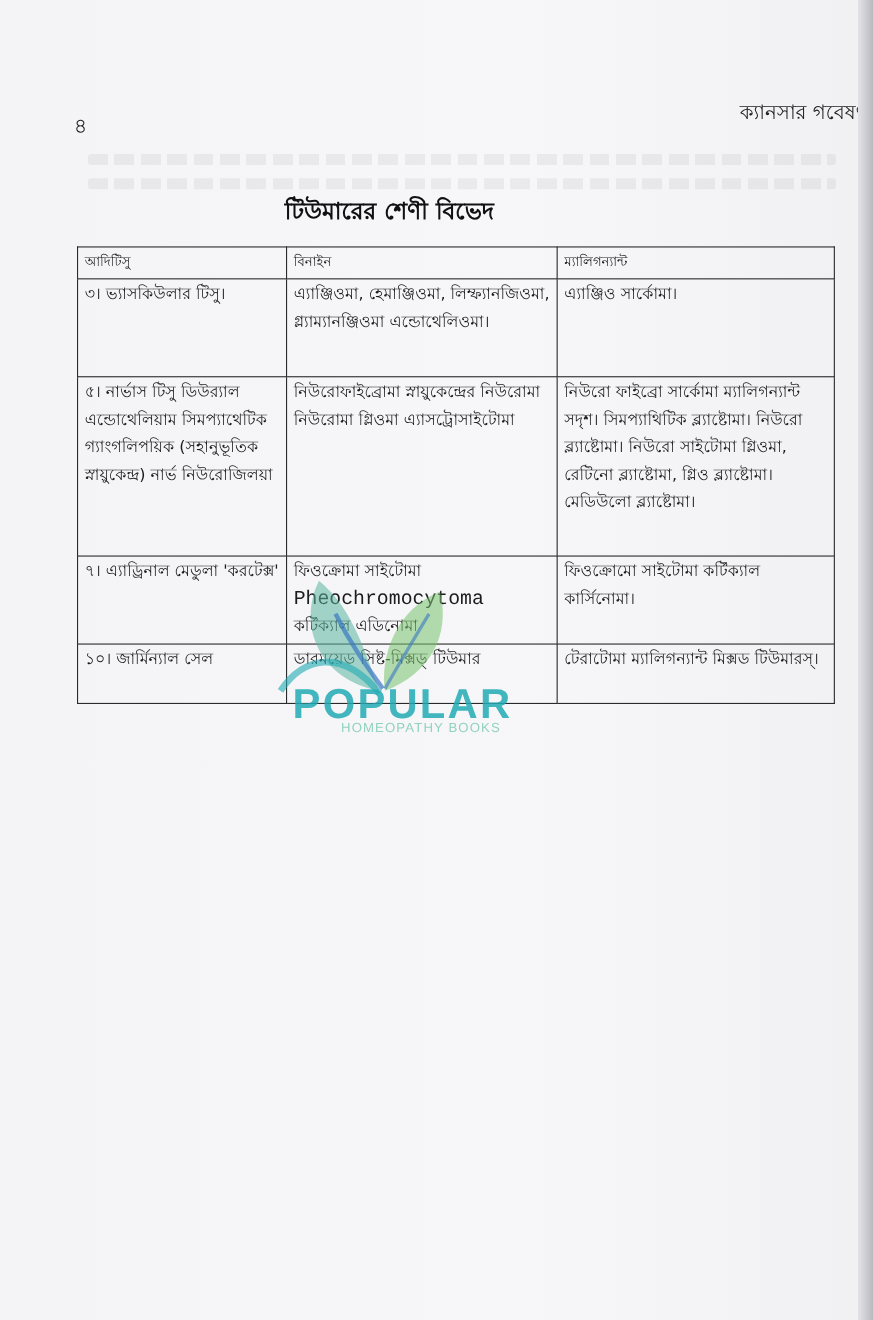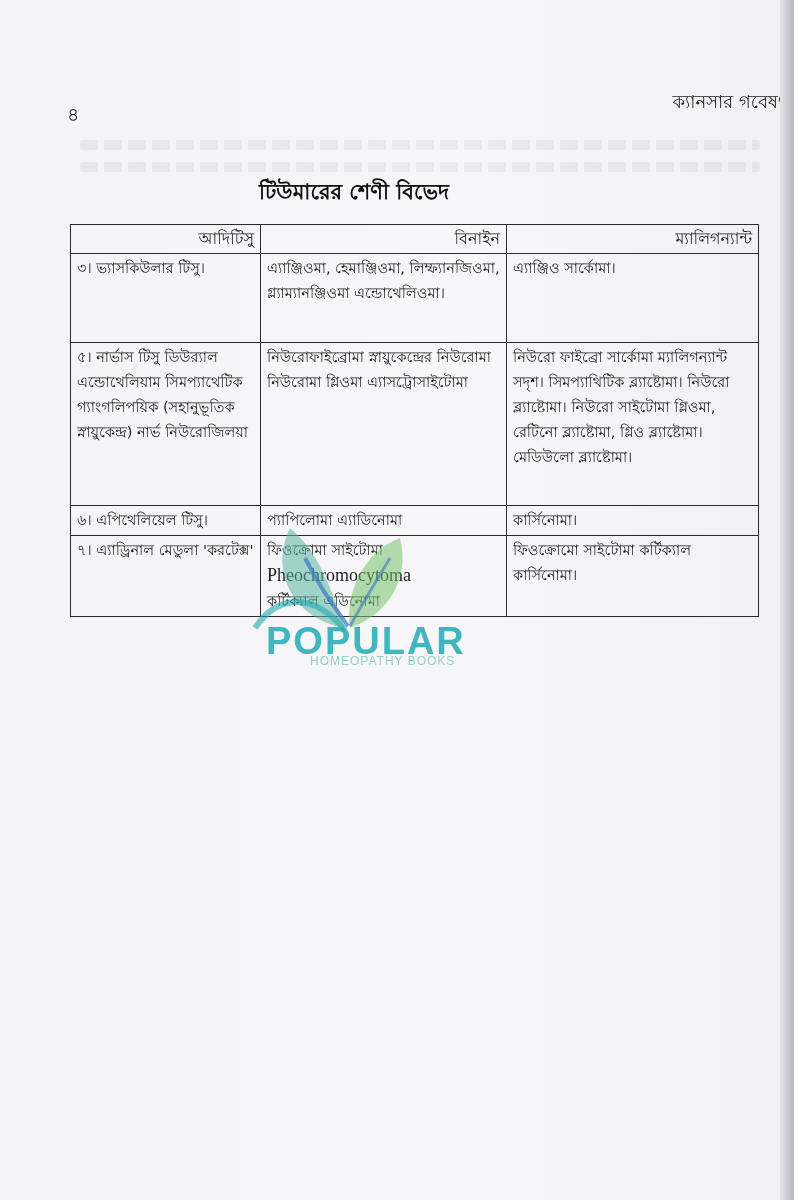--- a/index.html
+++ b/index.html
@@ -38,22 +38,22 @@
     border-collapse: collapse; width: 688px; table-layout: fixed;
     font-size: 14.5px; line-height: 25px; color: #1c1c1c;
   }
   table.tumor col.c1 { width: 190px; }
   table.tumor col.c2 { width: 246px; }
   table.tumor col.c3 { width: 252px; }
   table.tumor th, table.tumor td {
     border: 1.5px solid #2a2a2a; vertical-align: top; padding: 2px 6px 2px 6px;
     text-align: left; font-weight: normal;
   }
-  table.tumor th { text-align: right; font-size: 16px; height: 23px; padding-top: 1px; }
-  .en { font-family: Liberation Serif, serif; font-size: 18px; }
+  table.tumor th { text-align: left; font-size: 12px; height: 23px; padding-top: 1px; }
+  .en { font-family: Liberation Mono, monospace; font-size: 18px; }
   .watermark {
     position: absolute; left: 250px; top: 528px; width: 330px; height: 140px;
     pointer-events: none;
   }
   .wm-word {
     position: absolute; left: 16px; top: 92px; font-family: Liberation Sans, sans-serif;
     font-weight: bold; font-size: 38px; letter-spacing: 2px; color: rgba(34,170,180,0.85);
   }
   .wm-sub {
     position: absolute; left: 60px; top: 126px; font-family: "Liberation Sans", sans-serif;
@@ -89,33 +89,33 @@
         <tr style="height:89px">
           <td>৩। ভ্যাসকিউলার টিসু।</td>
           <td>এ্যাঞ্জিওমা, হেমাঞ্জিওমা, লিম্ফ্যানজিওমা, গ্ল্যাম্যানঞ্জিওমা এন্ডোথেলিওমা।</td>
           <td>এ্যাঞ্জিও সার্কোমা।</td>
         </tr>
         <tr style="height:163px">
           <td>৫। নার্ভাস টিসু ডিউর‍্যাল এন্ডোথেলিয়াম সিমপ্যাথেটিক গ্যাংগলিপয়িক (সহানুভূতিক স্নায়ুকেন্দ্র) নার্ভ নিউরোজিলয়া</td>
           <td>নিউরোফাইব্রোমা স্নায়ুকেন্দ্রের নিউরোমা নিউরোমা গ্লিওমা এ্যাসট্রোসাইটোমা</td>
           <td>নিউরো ফাইব্রো সার্কোমা ম্যালিগন্যান্ট সদৃশ। সিমপ্যাথিটিক ব্ল্যাষ্টোমা। নিউরো ব্ল্যাষ্টোমা। নিউরো সাইটোমা গ্লিওমা, রেটিনো ব্ল্যাষ্টোমা, গ্লিও ব্ল্যাষ্টোমা। মেডিউলো ব্ল্যাষ্টোমা।</td>
         </tr>
-        <tr style="height:27px">
-          <td>৬। এপিথেলিয়েল টিসু।</td>
-          <td>প্যাপিলোমা এ্যাডিনোমা</td>
-          <td>কার্সিনোমা।</td>
-        </tr>
         <tr style="height:76px">
           <td>৭। এ্যাড্রিনাল মেডুলা 'করটেক্স'</td>
           <td>
             <span>ফিওক্রোমা সাইটোমা</span><br>
             <span class="en">Pheochromocytoma</span><br>
             <span>কর্টিক্যাল এডিনোমা</span>
           </td>
           <td>ফিওক্রোমো সাইটোমা কর্টিক্যাল কার্সিনোমা।</td>
+        </tr>
+        <tr style="height:54px">
+          <td>১০। জার্মিন্যাল সেল</td>
+          <td>ডারময়েড সিষ্ট-মিক্সড্ টিউমার</td>
+          <td>টেরাটোমা ম্যালিগন্যান্ট মিক্সড টিউমারস্।</td>
         </tr>
       </tbody>
     </table>
   </div>
 
   <div class="watermark">
     <svg width="200" height="110" viewBox="0 0 200 110" style="position:absolute;left:0;top:0">
       <path d="M40 0 C 20 40, 40 90, 95 100 C 80 60, 70 25, 40 0 Z" fill="rgba(90,180,160,0.55)"></path>
       <path d="M150 10 C 110 25, 95 70, 100 100 C 140 85, 160 50, 150 10 Z" fill="rgba(120,195,110,0.55)"></path>
       <path d="M55 30 C 70 60, 85 80, 98 98" stroke="rgba(58,120,194,0.7)" stroke-width="4" fill="none"></path>

